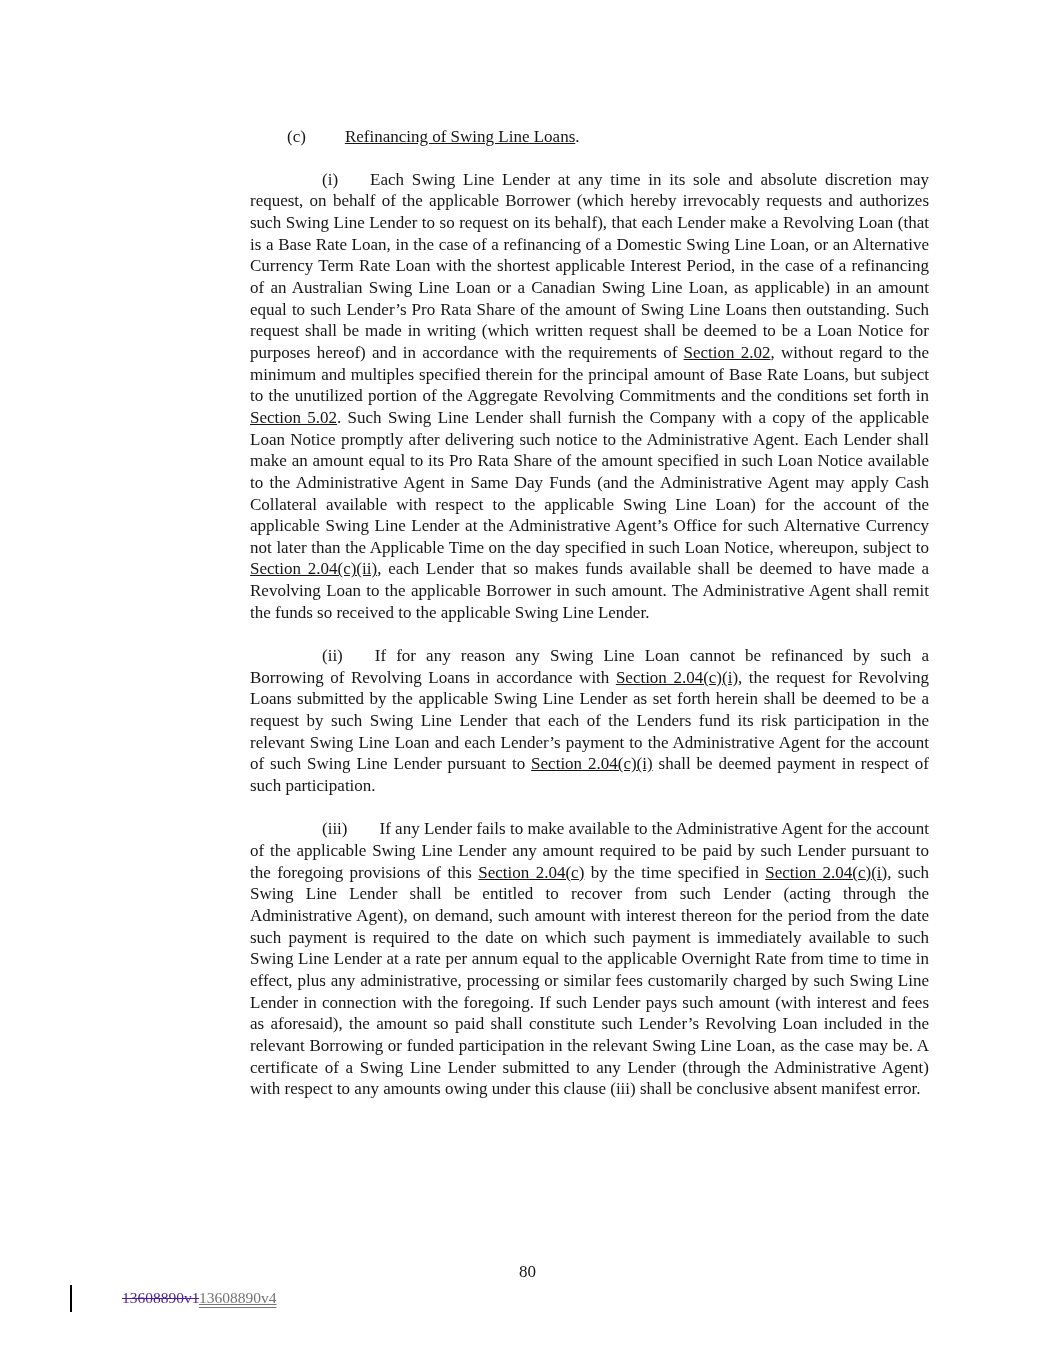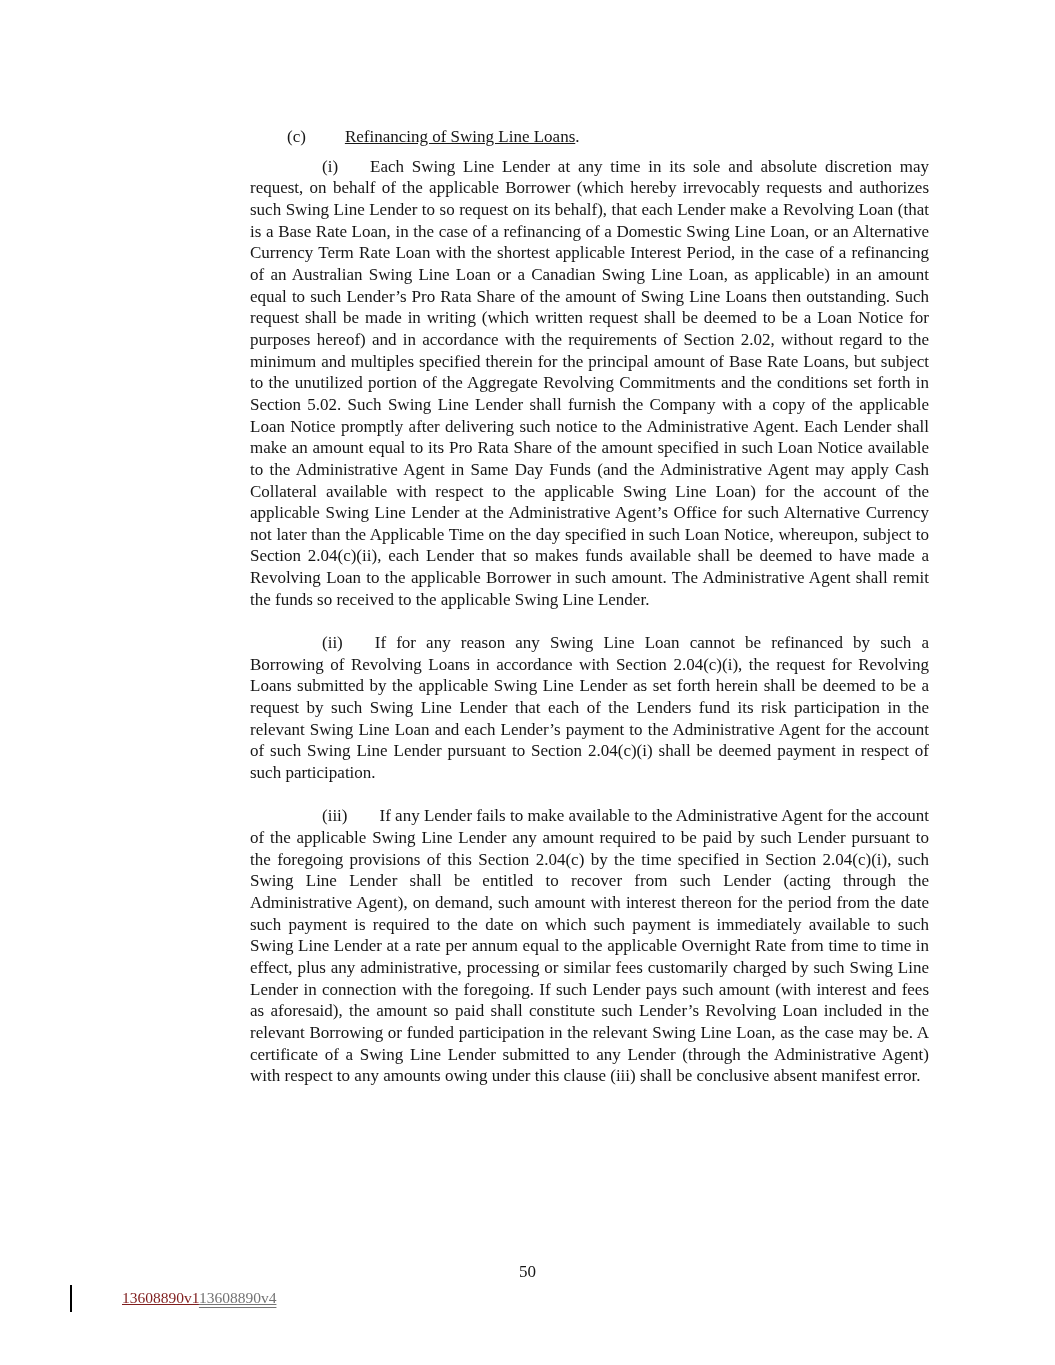--- a/index.html
+++ b/index.html
@@ -15,32 +15,32 @@
   .content {
     position: absolute;
     left: 250px;
     top: 126px;
     width: 679px;
     font-size: 17px;
     line-height: 21.66px;
     text-align: justify;
   }
   .heading {
-    margin: 0 0 8px 0;
+    margin: 0 0 21px 0;
     text-indent: 37px;
   }
   .heading .htab { display: inline-block; width: 39px; }
   .heading-title { text-decoration: underline; }
   p.bp {
     margin: 0 0 21.7px 0;
     text-indent: 72px;
   }
   p.bp:last-child { margin-bottom: 8px; }
   .ptab { display: inline-block; width: 32px; }
-  .u { }
+  .u { text-decoration: underline; }
   .page-number {
     position: absolute;
     left: 0;
     top: 1261px;
     width: 1055px;
     text-align: center;
     font-size: 17px;
     line-height: 22px;
   }
   .change-bar {
@@ -77,19 +77,19 @@
     <div class="heading"><span>(c)</span><span class="htab"></span><span class="heading-title">Refinancing of Swing Line Loans</span><span>.</span></div>
 
     <p class="bp"><span>(i)</span><span class="ptab"></span><span><span>Each Swing Line Lender at any time in its sole and absolute discretion may request, on behalf of the applicable Borrower (which hereby irrevocably requests and authorizes such Swing Line Lender to so request on its behalf), that each Lender make a Revolving Loan (that is a Base Rate Loan, in the case of a refinancing of a Domestic Swing Line Loan, or an Alternative Currency Term Rate Loan with the shortest applicable Interest Period, in the case of a refinancing of an Australian Swing Line Loan or a Canadian Swing Line Loan, as applicable) in an amount equal to such Lender’s Pro Rata Share of the amount of Swing Line Loans then outstanding.  Such request shall be made in writing (which written request shall be deemed to be a Loan Notice for purposes hereof) and in accordance with the requirements of </span><span class="u">Section 2.02</span><span>, without regard to the minimum and multiples specified therein for the principal amount of Base Rate Loans, but subject to the unutilized portion of the Aggregate Revolving Commitments and the conditions set forth in </span><span class="u">Section 5.02</span><span>.  Such Swing Line Lender shall furnish the Company with a copy of the applicable Loan Notice promptly after delivering such notice to the Administrative Agent.  Each Lender shall make an amount equal to its Pro Rata Share of the amount specified in such Loan Notice available to the Administrative Agent in Same Day Funds (and the Administrative Agent may apply Cash Collateral available with respect to the applicable Swing Line Loan) for the account of the applicable Swing Line Lender at the Administrative Agent’s Office for such Alternative Currency not later than the Applicable Time on the day specified in such Loan Notice, whereupon, subject to </span><span class="u">Section 2.04(c)(ii)</span><span>, each Lender that so makes funds available shall be deemed to have made a Revolving Loan to the applicable Borrower in such amount.  The Administrative Agent shall remit the funds so received to the applicable Swing Line Lender.</span></span></p>
 
     <p class="bp"><span>(ii)</span><span class="ptab"></span><span><span>If for any reason any Swing Line Loan cannot be refinanced by such a Borrowing of Revolving Loans in accordance with </span><span class="u">Section 2.04(c)(i)</span><span>, the request for Revolving Loans submitted by the applicable Swing Line Lender as set forth herein shall be deemed to be a request by such Swing Line Lender that each of the Lenders fund its risk participation in the relevant Swing Line Loan and each Lender’s payment to the Administrative Agent for the account of such Swing Line Lender pursuant to </span><span class="u">Section 2.04(c)(i)</span><span> shall be deemed payment in respect of such participation.</span></span></p>
 
     <p class="bp"><span>(iii)</span><span class="ptab"></span><span><span>If any Lender fails to make available to the Administrative Agent for the account of the applicable Swing Line Lender any amount required to be paid by such Lender pursuant to the foregoing provisions of this </span><span class="u">Section 2.04(c)</span><span> by the time specified in </span><span class="u">Section 2.04(c)(i)</span><span>, such Swing Line Lender shall be entitled to recover from such Lender (acting through the Administrative Agent), on demand, such amount with interest thereon for the period from the date such payment is required to the date on which such payment is immediately available to such Swing Line Lender at a rate per annum equal to the applicable Overnight Rate from time to time in effect, plus any administrative, processing or similar fees customarily charged by such Swing Line Lender in connection with the foregoing.  If such Lender pays such amount (with interest and fees as aforesaid), the amount so paid shall constitute such Lender’s Revolving Loan included in the relevant Borrowing or funded participation in the relevant Swing Line Loan, as the case may be. A certificate of a Swing Line Lender submitted to any Lender (through the Administrative Agent) with respect to any amounts owing under this clause (iii) shall be conclusive absent manifest error.</span></span></p>
 
   </div>
 
-  <div class="page-number">50</div>
+  <div class="page-number">80</div>
 
   <div class="change-bar"></div>
 
-  <div class="rev-line"><span class="rev-del" style="color: #7f1d1d; text-decoration: underline;">13608890v1</span><span class="rev-ins" style="color: #737373;">13608890v4</span></div>
+  <div class="rev-line"><span class="rev-del" style="color: #4c1d95;">13608890v1</span><span class="rev-ins" style="color: #737373;">13608890v4</span></div>
 
 </div>
 
 </body></html>

